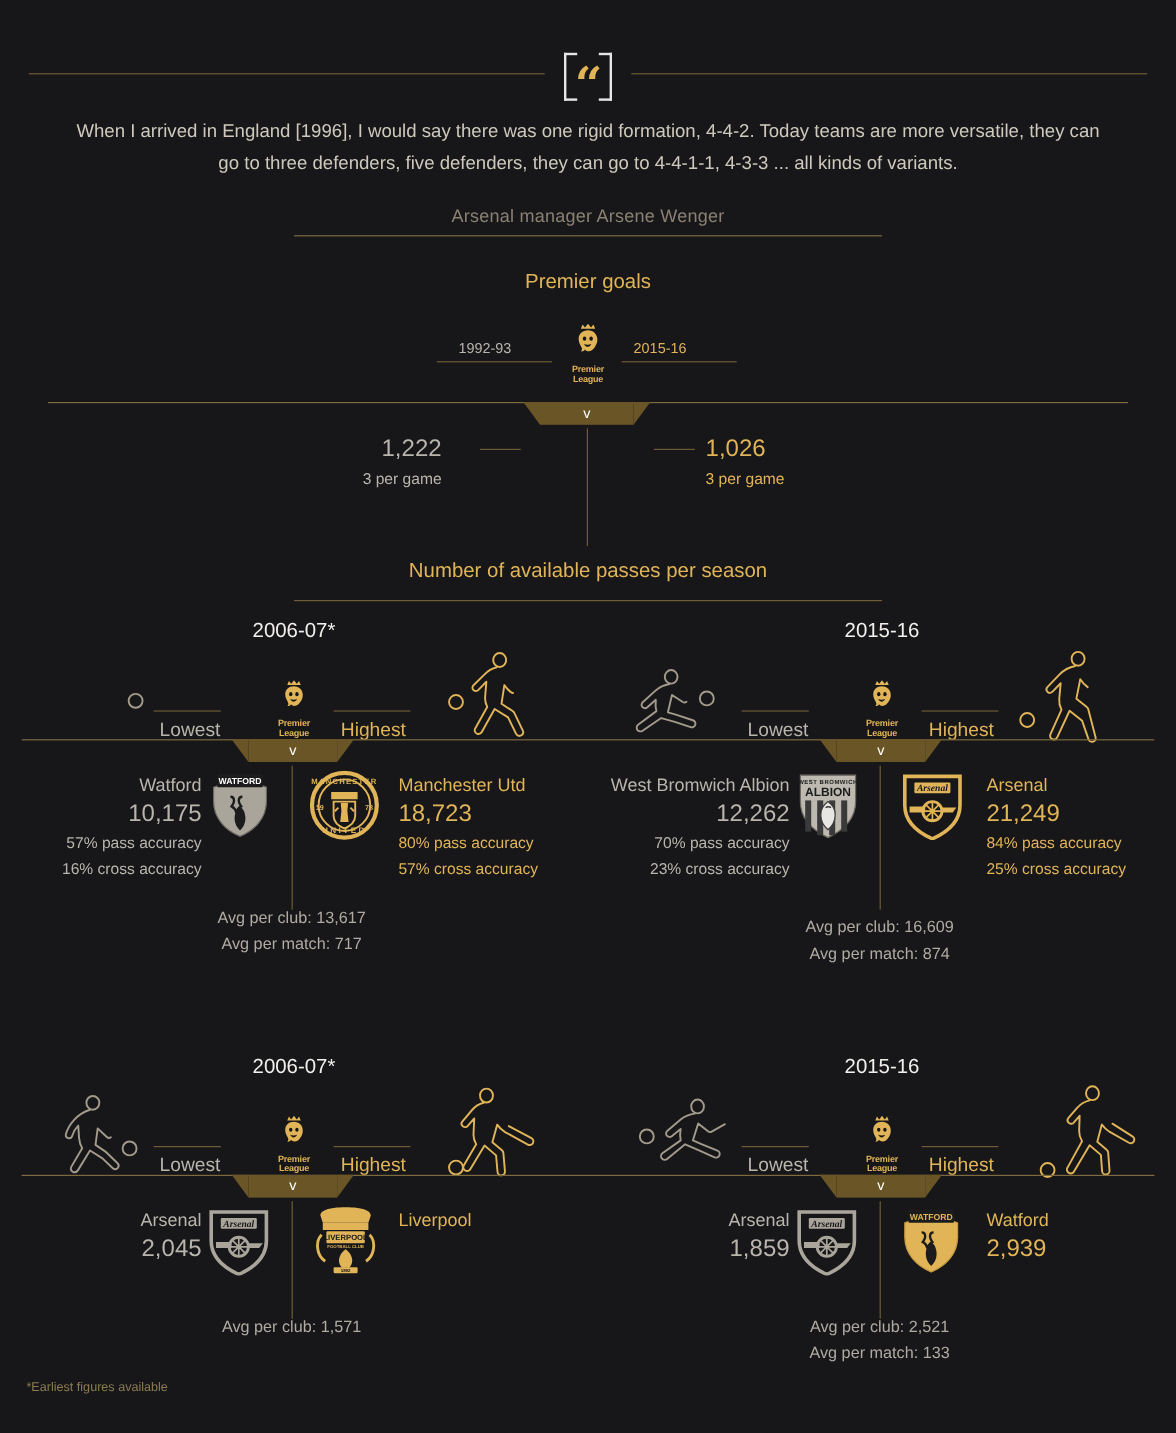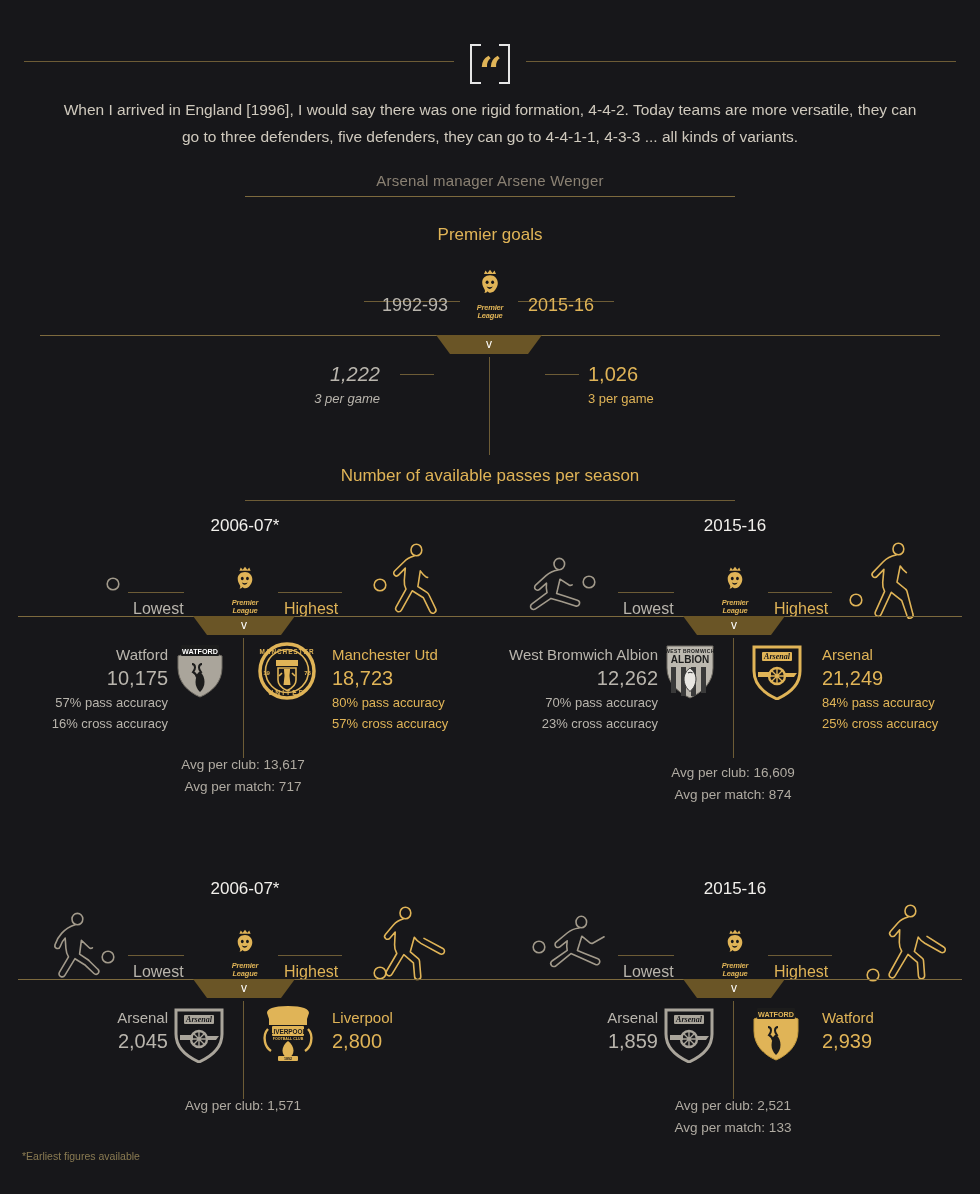--- a/index.html
+++ b/index.html
@@ -52,32 +52,32 @@
 
   
   #season-goals{position:absolute;left:0;top:196px;width:980px;}
   #season-goals .top-rule{width:490px;margin:0 auto;height:1px;background:#7d6a3e;}
   #season-goals .sg-title{margin-top:28px;font-size:17px;color:#e0b457;text-align:center;}
 
   .compare{position:relative;width:980px;}
   .cmp-head{position:relative;height:68px;}
   .cmp-head .hr{position:absolute;top:34px;height:1px;background:#6d5c36;}
   .cmp-label{
-    position:absolute;top:28px;font-size:18px;white-space:nowrap;
+    position:absolute;top:16px;font-size:12px;white-space:nowrap;
   }
   .cmp-crest{
     position:absolute;top:2px;width:54px;text-align:center;
   }
 
   
   .pl-logo{width:46px;margin:0 auto;text-align:center;}
   .pl-logo svg{display:block;margin:0 auto;}
   .pl-word{
     font-size:7.5px;line-height:8.4px;color:#e0b457;font-weight:700;
-    letter-spacing:-.2px;margin-top:1px;font-style:italic;
+    letter-spacing:-.2px;margin-top:1px;
   }
 
   
   .divider{position:relative;height:22px;}
   .divider .bar{position:absolute;top:0;height:1px;background:#7d6a3e;}
   .divider .tab{
     position:absolute;top:0;height:19px;
     background:#6a5526;
   }
   .divider .tab:before,.divider .tab:after{
@@ -162,21 +162,21 @@
         <div class="bar" style="left:40px;right:40px;"></div>
         <div class="tab" style="left:450px;width:78px;"></div>
         <div class="chev" style="left:469px;">v</div>
       </div>
 
       <div style="position:relative;height:100px;">
         <div class="vline" style="left:489px;top:0;height:98px;"></div>
         <div class="dash" style="left:400px;top:17px;width:34px;"></div>
         <div class="dash" style="left:545px;top:17px;width:34px;"></div>
 
-        <div class="stat left" style="left:220px;top:4px;width:160px;font-style:italic;">
+        <div class="stat left" style="left:208px;top:4px;width:160px;">
           <div class="num grey">1,222</div>
           <div class="acc grey">3 per game</div>
         </div>
         <div class="stat right" style="left:588px;top:4px;width:180px;">
           <div class="num gold">1,026</div>
           <div class="acc gold">3 per game</div>
         </div>
       </div>
     </div>
   </div>
@@ -482,21 +482,20 @@
           <text x="29" y="37" font-family="Liberation Sans, sans-serif" font-size="3.6" font-weight="700" fill="#e0b457" text-anchor="middle">FOOTBALL CLUB</text>
           <path d="M29 38c-3.5 2.5-5.5 6-5.5 9.5 0 2.5 1 4.5 2.5 6h6c1.5-1.5 2.5-3.5 2.5-6 0-3.5-2-7-5.5-9.5z" fill="#e0b457"></path>
           <path d="M9 26 c-3 3-4 8-3 13 .8 4 3 7 6 9 M49 26 c3 3 4 8 3 13-.8 4-3 7-6 9" fill="none" stroke="#e0b457" stroke-width="2.4"></path>
           <rect x="19" y="53" width="20" height="5" rx="1" fill="#e0b457"></rect>
           <text x="29" y="57.2" font-family="Liberation Sans, sans-serif" font-size="3.6" font-weight="700" fill="#17171a" text-anchor="middle">1892</text>
         </svg>
       </div>
 
       <div class="stat right" style="left:332px;top:6px;width:180px;">
         <div class="team gold">Liverpool</div>
-        <div class="num gold">2,800</div>
       </div>
 
       <div class="avg" style="left:93px;top:94px;width:300px;">
         <div>Avg per club: 1,571</div>
       </div>
     </div>
   </div>
 
   <div style="position:absolute;left:490px;top:879px;width:490px;">
     <div style="text-align:center;font-size:17px;color:#f2f0ec;">2015-16</div>

